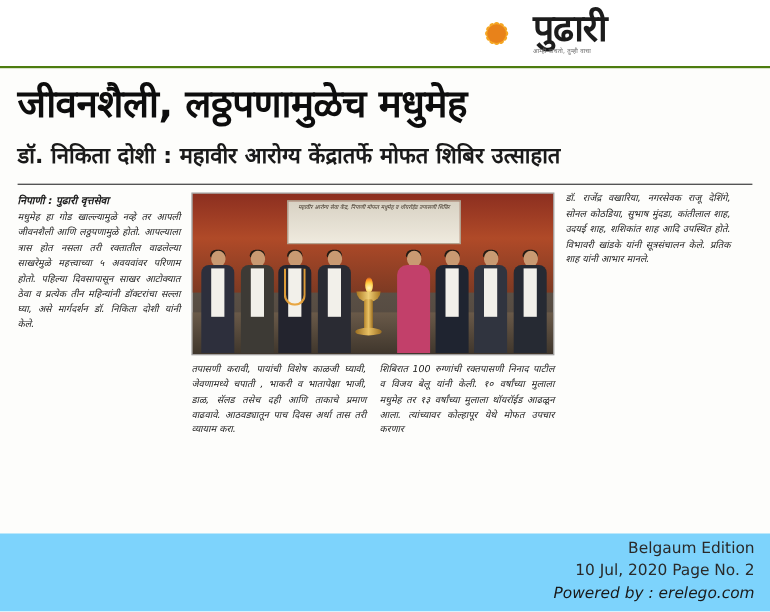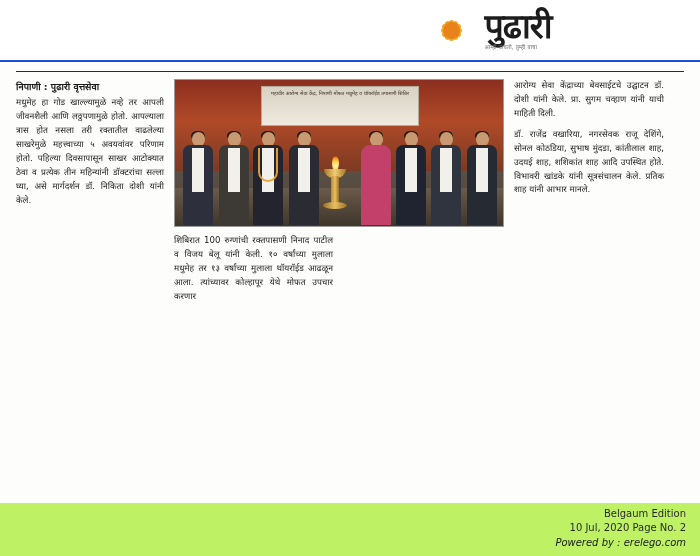--- a/index.html
+++ b/index.html
@@ -25,21 +25,21 @@
   }
 
   
   .masthead {
     height: 62px;
     display: flex;
     align-items: center;
     justify-content: center;
     position: relative;
     background: #ffffff;
-    border-bottom: 2px solid #1d4ed8;
+    border-bottom: 2px solid #4d7c0f;
   }
   .logo-wrap {
     display: flex;
     align-items: center;
     gap: 10px;
     transform: translateX(140px);
   }
   .sun-emblem {
     width: 46px;
     height: 46px;
@@ -113,20 +113,21 @@
     height: 1px;
     background: #2b2b2b;
     margin: 9px 16px 0 16px;
   }
 
   
   .body-zone {
     display: flex;
     gap: 10px;
     padding: 7px 16px 0 16px;
+    font-style: italic;
   }
   .col {
     font-family: "DejaVu Sans", sans-serif;
     font-size: 8.6px;
     line-height: 1.62;
     color: #1b1b1b;
     text-align: justify;
   }
   .col-left { width: 148px; }
   .col-mid  { width: 330px; }
@@ -271,24 +272,24 @@
   }
   .mid-cols .col { width: 159px; }
 
   
   .footer {
     position: absolute;
     left: 0; right: 0; bottom: 0;
     padding: 4px 14px 6px 0;
     text-align: right;
     font-family: "DejaVu Sans", sans-serif;
-    font-size: 10px;
+    font-size: 14px;
     line-height: 1.45;
     color: #2a2a2a;
-    background: #bef264;
+    background: #7dd3fc;
   }
   .footer .fline { display: block; }
   .footer .brandlink { color: #1a1a1a; font-style: italic; }
 </style>
 </head>
 <body>
 
 <div class="page">
 
   <div class="masthead">
@@ -302,20 +303,24 @@
         <div class="ray" style="transform:rotate(150deg)"></div>
         <div class="core"></div>
       </div>
       <div class="brand-text">
         <span class="brand-main">पुढारी</span>
         <span class="brand-sub">आम्ही वाचतो, तुम्ही वाचा</span>
       </div>
     </div>
   </div>
 
+  <div class="headline-zone">
+    <h1 class="headline">जीवनशैली, लठ्ठपणामुळेच मधुमेह</h1>
+    <h2 class="subhead">डॉ. निकिता दोशी : महावीर आरोग्य केंद्रातर्फे मोफत शिबिर उत्साहात</h2>
+  </div>
   <div class="rule"></div>
 
   <div class="body-zone">
 
     <div class="col col-left">
       <div class="byline">निपाणी : पुढारी वृत्तसेवा</div>
       <p class="para">मधुमेह हा गोड खाल्ल्यामुळे नव्हे तर आपली जीवनशैली आणि लठ्ठपणामुळे होतो. आपल्याला त्रास होत नसला तरी रक्तातील वाढलेल्या साखरेमुळे महत्त्वाच्या ५ अवयवांवर परिणाम होतो. पहिल्या दिवसापासून साखर आटोक्यात ठेवा व प्रत्येक तीन महिन्यांनी डॉक्टरांचा सल्ला घ्या, असे मार्गदर्शन डॉ. निकिता दोशी यांनी केले.</p>
     </div>
 
     <div class="col col-mid">
@@ -380,28 +385,30 @@
           <div class="hair"></div>
             <div class="head"></div>
             <div class="body"></div>
             <div class="shirt"></div>
         </div>
       </div>
 
 
       <div class="mid-cols">
         <div class="col">
+          <p class="para">तपासणी करावी, पायांची विशेष काळजी घ्यावी, जेवणामध्ये चपाती , भाकरी व भातापेक्षा भाजी, डाळ, सॅलड तसेच दही आणि ताकाचे प्रमाण वाढवावे. आठवड्यातून पाच दिवस अर्धा तास तरी व्यायाम करा.</p>
+        </div>
+        <div class="col">
           <p class="para">शिबिरात 100 रुग्णांची रक्तपासणी निनाद पाटील व विजय बेलू यांनी केली. १० वर्षांच्या मुलाला मधुमेह तर १३ वर्षांच्या मुलाला थॉयरॉईड आढळून आला. त्यांच्यावर कोल्हापूर येथे मोफत उपचार करणार</p>
         </div>
       </div>
 
     </div>
 
     <div class="col col-right">
-      <p class="para">आरोग्य सेवा केंद्राच्या बेवसाईटचे उद्घाटन डॉ. दोशी यांनी केले. प्रा. सुगम चव्हाण यांनी याची माहिती दिली.</p>
       <p class="para">डॉ. राजेंद्र वखारिया, नगरसेवक राजू देशिंगे, सोनल कोठडिया, सुभाष मुंदडा, कांतीलाल शाह, उदयई शाह, शशिकांत शाह आदि उपस्थित होते. विभावरी खांडके यांनी सूत्रसंचालन केले. प्रतिक शाह यांनी आभार मानले.</p>
     </div>
 
   </div>
 
   <div class="footer">
     <span class="fline">Belgaum Edition</span>
     <span class="fline">10 Jul, 2020 Page No. 2</span>
     <span class="fline brandlink">Powered by : erelego.com</span>
   </div>

